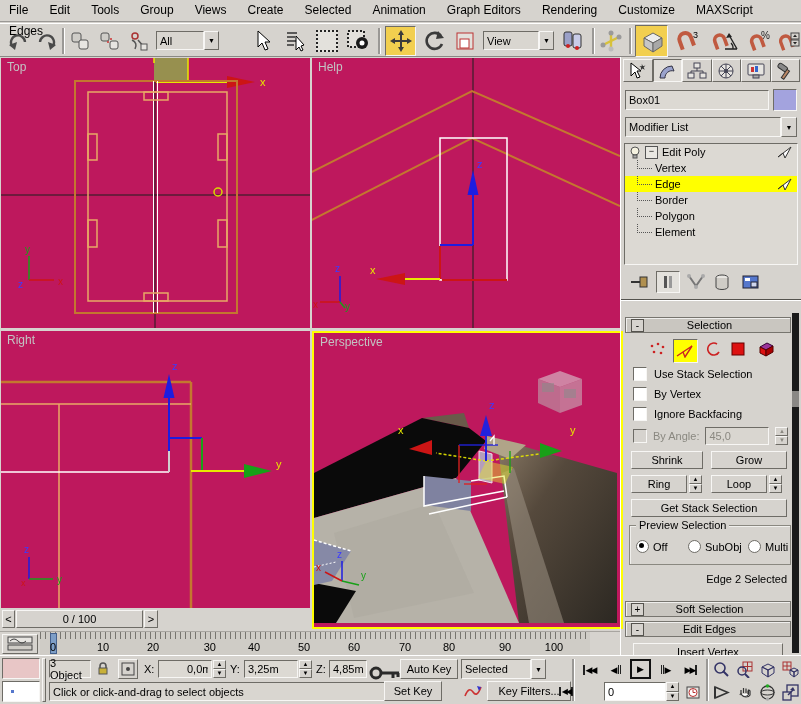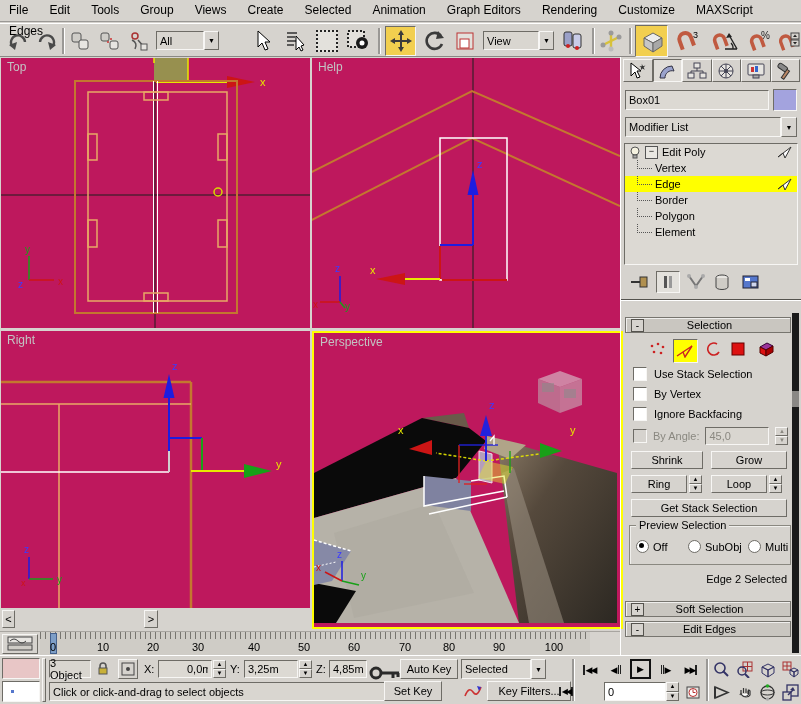--- a/index.html
+++ b/index.html
@@ -341,46 +341,47 @@
       <line x1="28" y1="248" x2="45" y2="252" stroke="#18a018" stroke-width="1.5"></line>
       <polyline points="0,234 22,229" stroke="#fff" stroke-dasharray="2,2" fill="none"></polyline>
       <text x="23" y="225" font-size="10" fill="#3b3bff">z</text>
       <text x="2" y="238" font-size="10" fill="#cc1515">x</text>
       <text x="47" y="246" font-size="10" fill="#18a018">y</text>
     </svg>
   </div>
 
   <div class="b" style="left:0;top:608px;width:311px;height:22px">
     <div class="b out cc" style="left:2px;top:2px;width:13px;height:18px">&lt;</div>
+    <div class="b out cc" style="left:16px;top:2px;width:127px;height:18px">0 / 100</div>
     <div class="b out cc" style="left:144px;top:2px;width:14px;height:18px">&gt;</div>
   </div>
 
   <div class="b" style="left:0;top:631px;width:620px;height:24px;border-top:1px solid #a8a5a0">
     <div class="b out cc" style="left:2px;top:2px;width:36px;height:20px">
       <svg width="26" height="16">
           <rect x="1" y="1" width="24" height="6" fill="#e7e5e1" stroke="#444"></rect>
           <path d="M3,5 q4,-4 8,0 t8,0" stroke="#444" fill="none"></path>
           <polygon points="6,9 10,9 8,12" fill="#333"></polygon>
           <polygon points="16,12 20,12 18,9" fill="#333"></polygon>
           <rect x="1" y="9" width="24" height="5" fill="#cfccc6" stroke="#444"></rect>
         </svg>
     </div>
     <div class="b" style="left:40px;top:0;width:550px;height:24px;background:#cfccc6;border-bottom:1px solid #8a8885">
       <div style="position:absolute;left:0;top:0;width:550px;height:7px;background:repeating-linear-gradient(90deg,#77756f 0 1px,transparent 1px 5px)"></div>
       <div class="b" style="left:10px;top:1px;width:7px;height:21px;background:#7d9ec7;border:1px solid #44608c"></div>
       <span class="b" style="left:1px;top:9px;width:24px;text-align:center">0</span>
       <span class="b" style="left:51px;top:9px;width:24px;text-align:center">10</span>
       <span class="b" style="left:101px;top:9px;width:24px;text-align:center">20</span>
-      <span class="b" style="left:152px;top:9px;width:24px;text-align:left">30</span>
+      <span class="b" style="left:152px;top:9px;width:24px;text-align:right">30</span>
       <span class="b" style="left:202px;top:9px;width:24px;text-align:center">40</span>
       <span class="b" style="left:252px;top:9px;width:24px;text-align:center">50</span>
       <span class="b" style="left:302px;top:9px;width:24px;text-align:center">60</span>
       <span class="b" style="left:353px;top:9px;width:24px;text-align:center">70</span>
       <span class="b" style="left:403px;top:9px;width:24px;">80</span>
-      <span class="b" style="left:453px;top:9px;width:24px;">90</span>
+      <span class="b" style="left:453px;top:9px;width:24px;text-align:center">90</span>
       <span class="b" style="left:500px;top:9px;width:28px;text-align:center">100</span>
     </div>
   </div>
 
   <div class="b" style="left:620px;top:57px;width:181px;height:598px;border-left:1px solid #fff">
 
     <div class="b" style="left:2px;top:2px;width:177px;height:23px;display:flex">
       <div class="out cc" style="flex:1">
           <svg width="20" height="18">
             <polygon points="3,1 3,14 7,10 9,16 12,15 9,9 13,9" fill="#fff" stroke="#000"></polygon>
@@ -598,20 +599,21 @@
       <div class="b" style="left:0;top:268px;width:166px;text-align:right">Edge 2 Selected</div>
 
       <div class="b rollhead" style="left:4px;top:296px;width:166px;height:16px">
         <span class="box">+</span>
         <span class="ttl">Soft Selection</span>
       </div>
       <div class="b rollhead" style="left:4px;top:316px;width:166px;height:16px">
         <span class="box">-</span>
         <span class="ttl">Edit Edges</span>
       </div>
+      <div class="b out cc" style="left:12px;top:338px;width:150px;height:18px">Insert Vertex</div>
 
       <div class="b" style="left:171px;top:8px;width:7px;height:340px;background:#1a1a1a">
         <div style="position:absolute;left:0;top:78px;width:7px;height:16px;background:#8a8885"></div>
       </div>
     </div>
   </div>
 
   <div class="b" style="left:0;top:655px;width:801px;height:49px;border-top:1px solid #fff">
 
     <div class="b in" style="left:2px;top:2px;width:38px;height:21px;background:#e8c6c6"></div>

